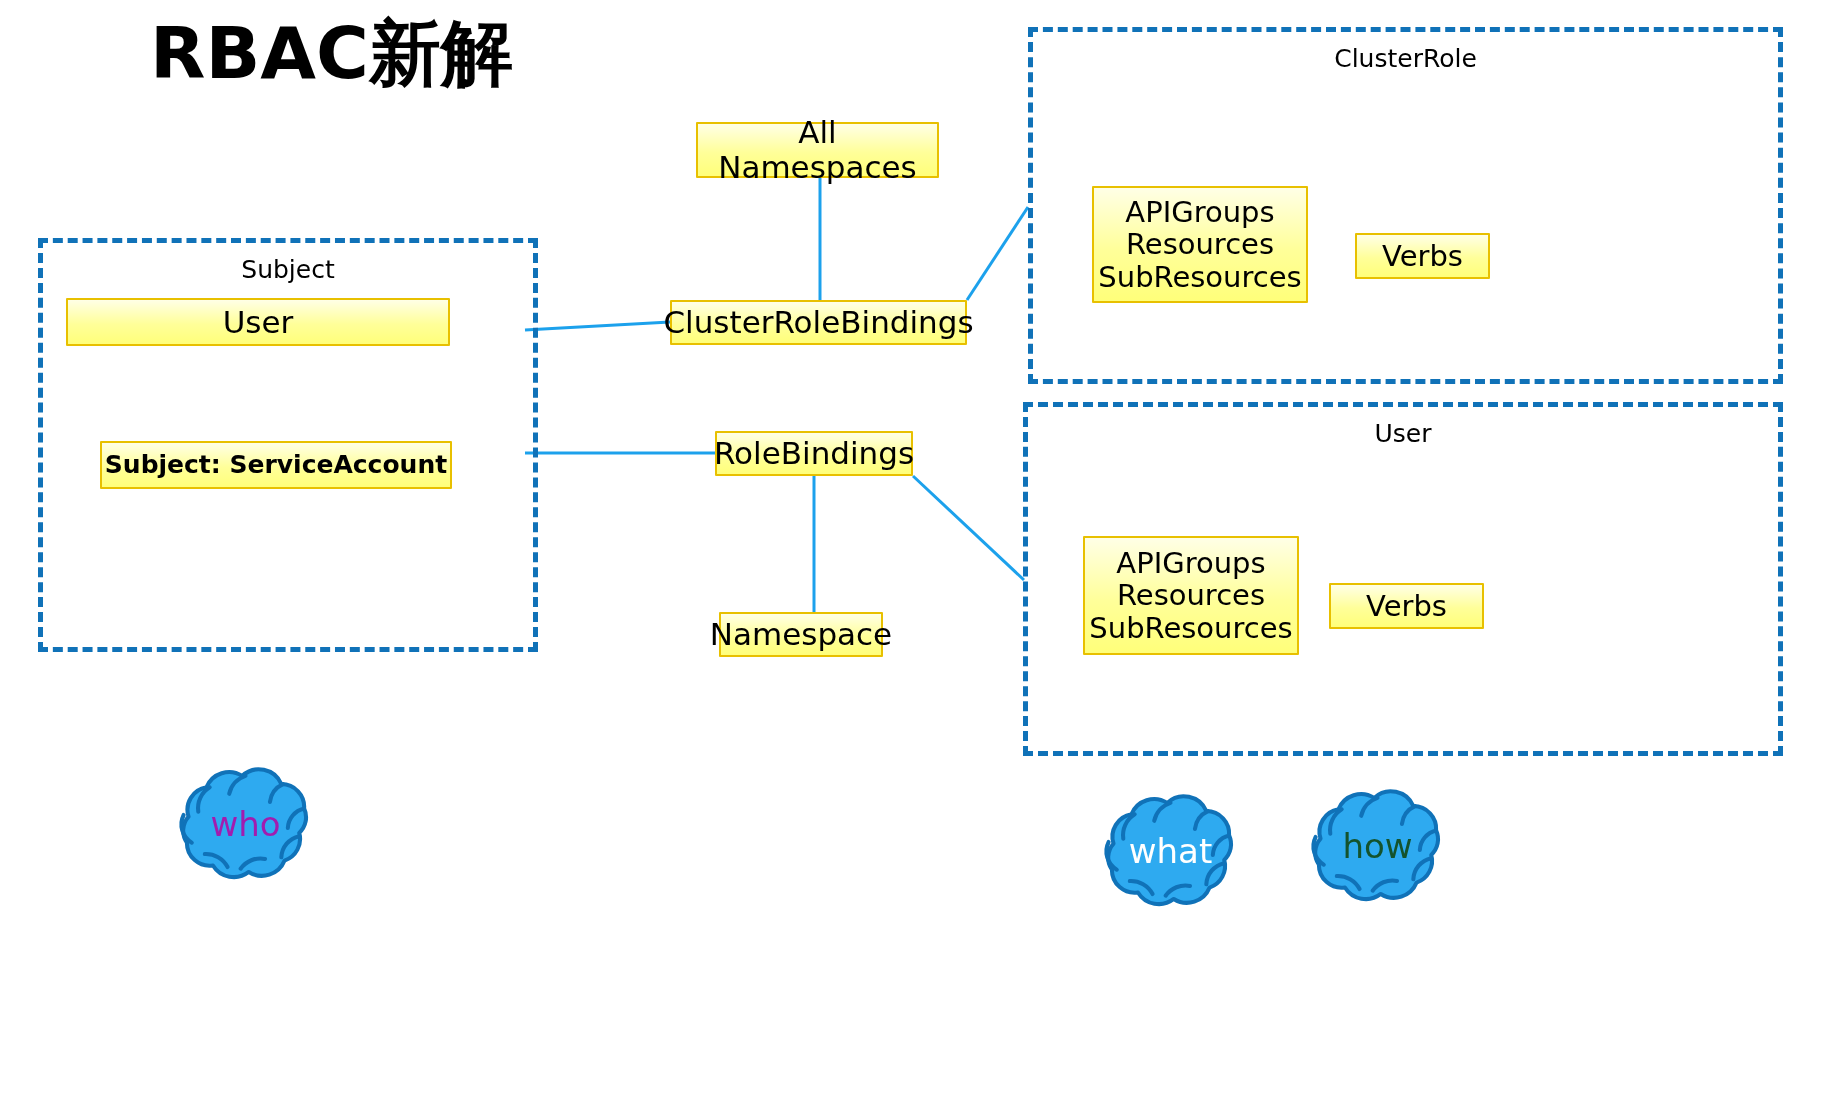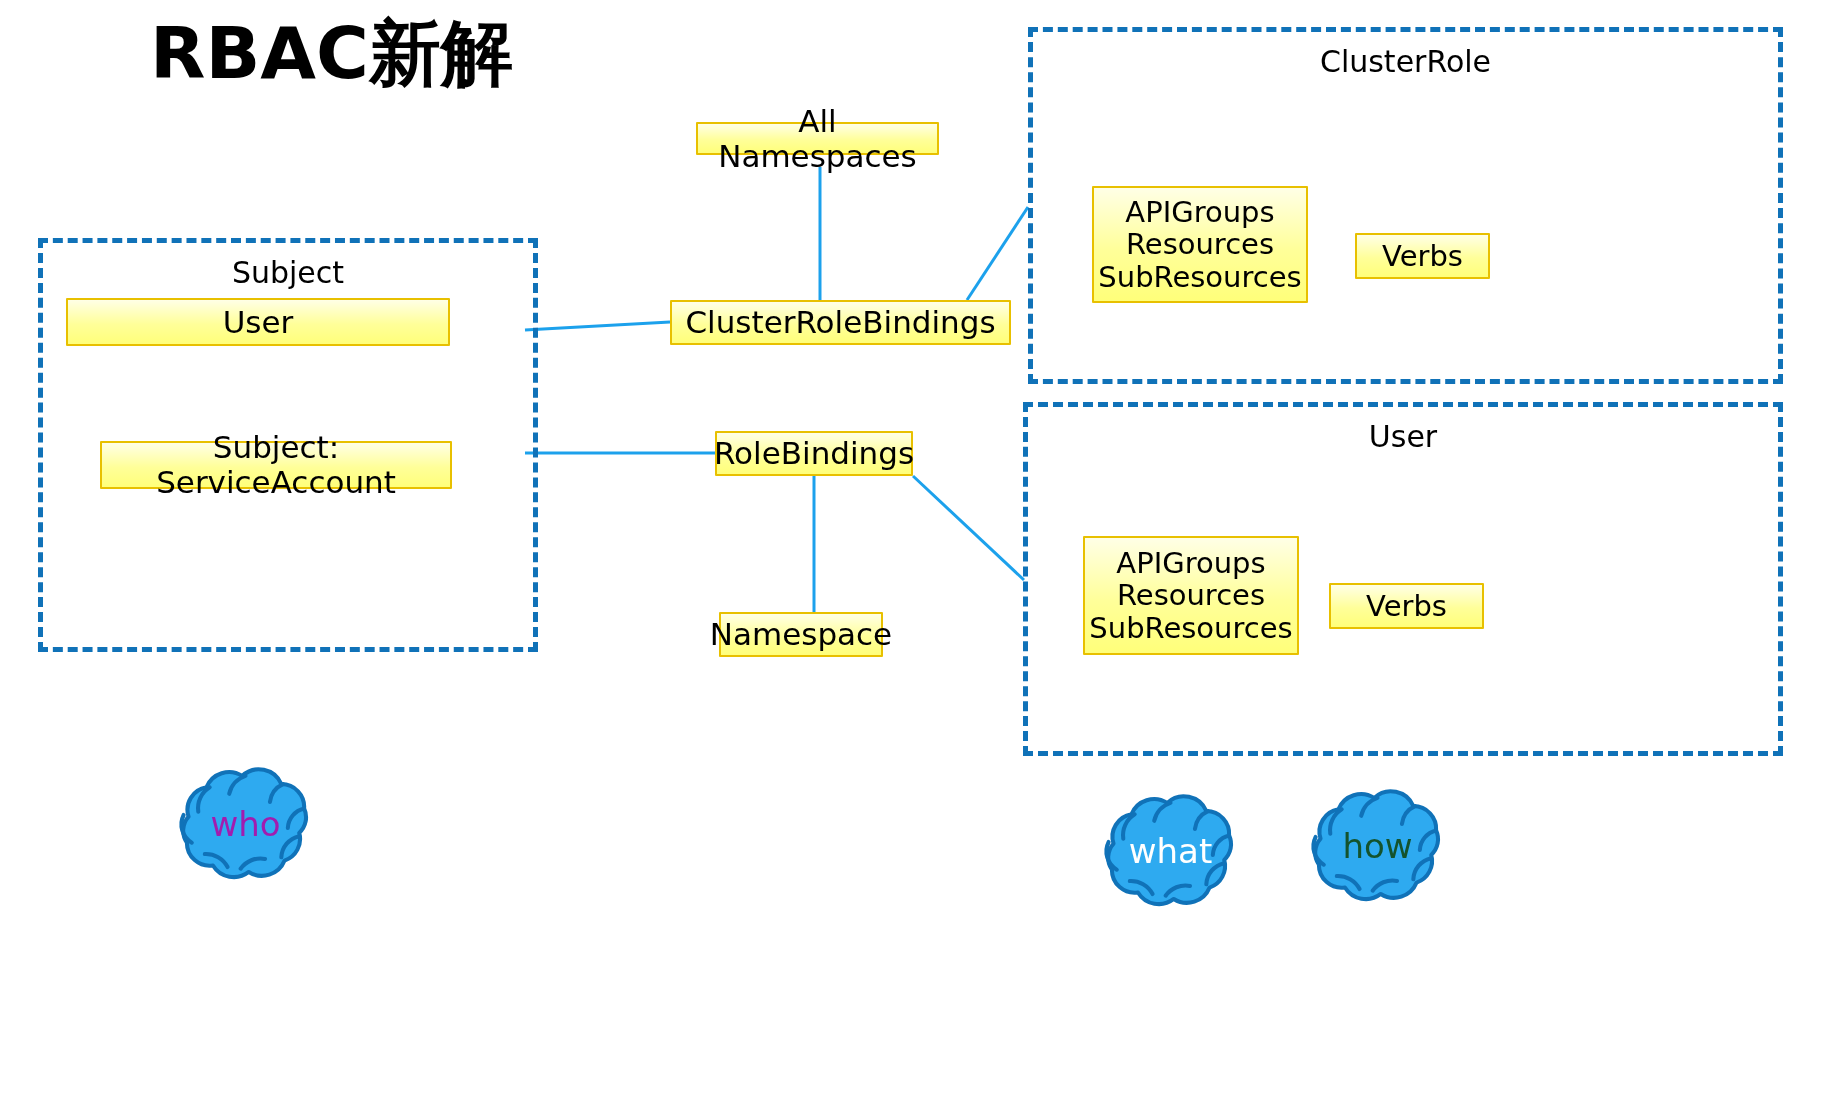--- a/index.html
+++ b/index.html
@@ -41,21 +41,21 @@
     border: 5px dashed #1072b8;
     background: transparent;
     box-sizing: border-box;
   }
   .group-label {
     position: absolute;
     top: 12px;
     left: 0;
     width: 100%;
     text-align: center;
-    font-size: 30px;
+    font-size: 25px;
     color: #000000;
   }
   .ybox {
     position: absolute;
     box-sizing: border-box;
     border: 2px solid #e8c000;
     background: linear-gradient(to bottom, #ffffe6 0%, #ffff99 55%, #ffff7a 100%);
     color: #000000;
     display: flex;
     align-items: center;
@@ -101,23 +101,23 @@
       </div>
       <div class="group" style="left: 1028px; top: 27px; width: 755px; height: 357px; border-color: rgb(16, 114, 184);">
         <div class="group-label">ClusterRole</div>
       </div>
       <div class="group" style="left: 1023px; top: 402px; width: 760px; height: 354px; border-color: rgb(16, 114, 184);">
         <div class="group-label">User</div>
       </div>
     </div>
   <div id="nodes-layer">
       <div class="ybox" style="left: 66px; top: 298px; width: 384px; height: 48px; font-size: 31px; border-color: rgb(232, 192, 0); background: linear-gradient(rgb(255, 255, 230) 0%, rgb(255, 255, 153) 55%, rgb(255, 255, 122) 100%);">User</div>
-      <div class="ybox" style="left: 100px; top: 441px; width: 352px; height: 48px; font-size: 31px; border-color: rgb(232, 192, 0); background: linear-gradient(rgb(255, 255, 230) 0%, rgb(255, 255, 153) 55%, rgb(255, 255, 122) 100%);">Subject: ServiceAccount</div>
-      <div class="ybox" style="left: 696px; top: 122px; width: 243px; height: 33px; font-size: 31px; border-color: rgb(232, 192, 0); background: linear-gradient(rgb(255, 255, 230) 0%, rgb(255, 255, 153) 55%, rgb(255, 255, 122) 100%);">All Namespaces</div>
-      <div class="ybox" style="left: 670px; top: 300px; width: 341px; height: 45px; font-size: 31px; border-color: rgb(232, 192, 0); background: linear-gradient(rgb(255, 255, 230) 0%, rgb(255, 255, 153) 55%, rgb(255, 255, 122) 100%); text-align: center;">ClusterRoleBindings</div>
+      <div class="ybox" style="left: 100px; top: 441px; width: 352px; height: 48px; font-size: 25px; border-color: rgb(232, 192, 0); background: linear-gradient(rgb(255, 255, 230) 0%, rgb(255, 255, 153) 55%, rgb(255, 255, 122) 100%); font-weight: bold;">Subject: ServiceAccount</div>
+      <div class="ybox" style="left: 696px; top: 122px; width: 243px; height: 56px; font-size: 31px; border-color: rgb(232, 192, 0); background: linear-gradient(rgb(255, 255, 230) 0%, rgb(255, 255, 153) 55%, rgb(255, 255, 122) 100%);">All Namespaces</div>
+      <div class="ybox" style="left: 670px; top: 300px; width: 297px; height: 45px; font-size: 31px; border-color: rgb(232, 192, 0); background: linear-gradient(rgb(255, 255, 230) 0%, rgb(255, 255, 153) 55%, rgb(255, 255, 122) 100%); text-align: center;">ClusterRoleBindings</div>
       <div class="ybox" style="left: 715px; top: 431px; width: 198px; height: 45px; font-size: 31px; border-color: rgb(232, 192, 0); background: linear-gradient(rgb(255, 255, 230) 0%, rgb(255, 255, 153) 55%, rgb(255, 255, 122) 100%);">RoleBindings</div>
       <div class="ybox" style="left: 719px; top: 612px; width: 164px; height: 45px; font-size: 31px; border-color: rgb(232, 192, 0); background: linear-gradient(rgb(255, 255, 230) 0%, rgb(255, 255, 153) 55%, rgb(255, 255, 122) 100%);">Namespace</div>
       <div class="ybox" style="left: 1092px; top: 186px; width: 216px; height: 117px; font-size: 29px; border-color: rgb(232, 192, 0); background: linear-gradient(rgb(255, 255, 230) 0%, rgb(255, 255, 153) 55%, rgb(255, 255, 122) 100%);">APIGroups
 Resources
 SubResources</div>
       <div class="ybox" style="left: 1355px; top: 233px; width: 135px; height: 46px; font-size: 29px; border-color: rgb(232, 192, 0); background: linear-gradient(rgb(255, 255, 230) 0%, rgb(255, 255, 153) 55%, rgb(255, 255, 122) 100%);">Verbs</div>
       <div class="ybox" style="left: 1083px; top: 536px; width: 216px; height: 119px; font-size: 29px; border-color: rgb(232, 192, 0); background: linear-gradient(rgb(255, 255, 230) 0%, rgb(255, 255, 153) 55%, rgb(255, 255, 122) 100%);">APIGroups
 Resources
 SubResources</div>
       <div class="ybox" style="left: 1329px; top: 583px; width: 155px; height: 46px; font-size: 29px; border-color: rgb(232, 192, 0); background: linear-gradient(rgb(255, 255, 230) 0%, rgb(255, 255, 153) 55%, rgb(255, 255, 122) 100%);">Verbs</div>

